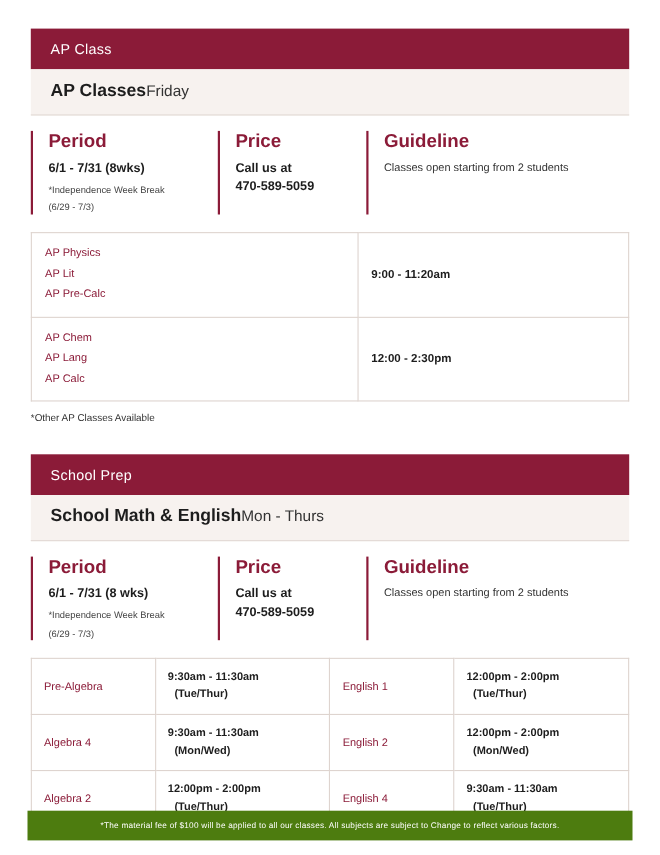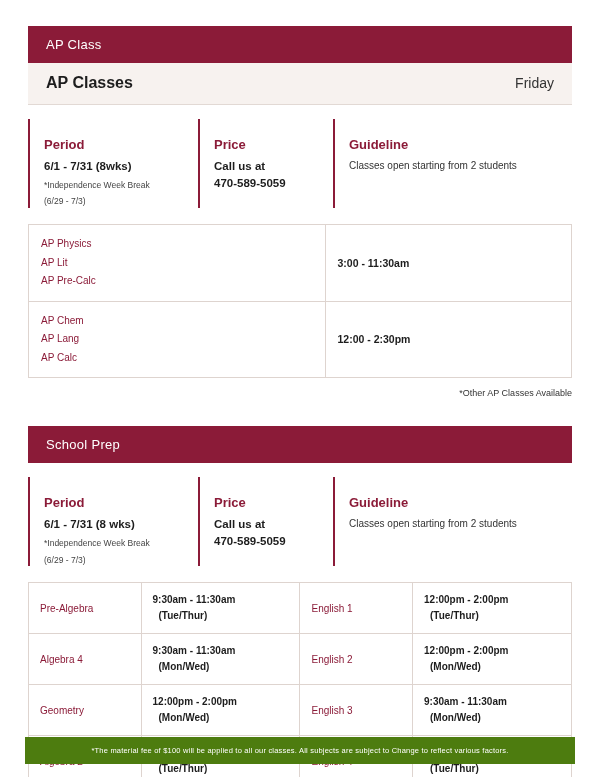--- a/index.html
+++ b/index.html
@@ -30,21 +30,21 @@
     font-size: 13px;
     padding: 11px 18px;
     letter-spacing: 0.3px;
   }
 
   
   .title-row {
     background: #f7f2ef;
     display: flex;
     align-items: baseline;
-    justify-content: space-between;
+    justify-content: flex-start;
     padding: 11px 18px 12px 18px;
     border-bottom: 1px solid #e2d9d4;
   }
   .title-row .title {
     font-size: 16px;
     font-weight: bold;
     color: #1d1d1d;
   }
   .title-row .days {
     font-size: 14px;
@@ -60,23 +60,22 @@
     padding: 0 14px;
     border-left: 2px solid #8b1b38;
     box-sizing: border-box;
   }
   .info-col.c1 { width: 170px; }
   .info-col.c2 { width: 135px; }
   .info-col.c3 { flex: 1; }
   .info-head {
     color: #8b1b38;
     font-weight: bold;
-    font-size: 13px;
+    font-size: 17px;
     margin-bottom: 6px;
-    margin-top: 18px;
   }
   .info-main {
     font-weight: bold;
     font-size: 11.5px;
     color: #1d1d1d;
     line-height: 1.45;
   }
   .info-note {
     font-size: 8.5px;
     color: #444;
@@ -106,21 +105,21 @@
     font-size: 10px;
     line-height: 1.85;
   }
   .ap-table td.time {
     font-size: 10.5px;
     color: #1d1d1d;
     font-weight: bold;
   }
 
   .note-center {
-    text-align: right;
+    text-align: left;
     font-size: 9px;
     color: #333;
     margin: 10px 0 0 0;
   }
 
   .prep-table td {
     border: 1px solid #ded4cf;
     padding: 9px 11px;
     vertical-align: middle;
     height: 22px;
@@ -194,41 +193,45 @@
   </div>
 
   <table class="ap-table">
     <tbody>
       <tr>
         <td class="subjects">
           <div>AP Physics</div>
           <div>AP Lit</div>
           <div>AP Pre-Calc</div>
         </td>
-        <td class="time">3:00 - 11:30am</td>
+        <td class="time">9:00 - 11:20am</td>
       </tr>
       <tr>
         <td class="subjects">
           <div>AP Chem</div>
           <div>AP Lang</div>
           <div>AP Calc</div>
         </td>
         <td class="time">12:00 - 2:30pm</td>
       </tr>
     </tbody>
   </table>
 
   <div class="note-center">*Other AP Classes Available</div>
 
   <div class="gap-lg"></div>
 
   <div class="section-bar">
     <span>School Prep</span>
   </div>
 
+  <div class="title-row">
+    <div class="title">School Math &amp; English</div>
+    <div class="days">Mon - Thurs</div>
+  </div>
 
   <div class="info-row">
     <div class="info-col c1">
       <div class="info-head">Period</div>
       <div class="info-main">6/1 - 7/31 (8 wks)</div>
       <div class="info-note">*Independence Week Break</div>
       <div class="info-note">(6/29 - 7/3)</div>
     </div>
     <div class="info-col c2">
       <div class="info-head">Price</div>
@@ -261,32 +264,20 @@
           <span>9:30am - 11:30am</span>
           <span class="sub">(Mon/Wed)</span>
         </td>
         <td class="subj">English 2</td>
         <td class="slot">
           <span>12:00pm - 2:00pm</span>
           <span class="sub">(Mon/Wed)</span>
         </td>
       </tr>
       <tr>
-        <td class="subj">Geometry</td>
-        <td class="slot">
-          <span>12:00pm - 2:00pm</span>
-          <span class="sub">(Mon/Wed)</span>
-        </td>
-        <td class="subj">English 3</td>
-        <td class="slot">
-          <span>9:30am - 11:30am</span>
-          <span class="sub">(Mon/Wed)</span>
-        </td>
-      </tr>
-      <tr>
         <td class="subj">Algebra 2</td>
         <td class="slot">
           <span>12:00pm - 2:00pm</span>
           <span class="sub">(Tue/Thur)</span>
         </td>
         <td class="subj">English 4</td>
         <td class="slot">
           <span>9:30am - 11:30am</span>
           <span class="sub">(Tue/Thur)</span>
         </td>

